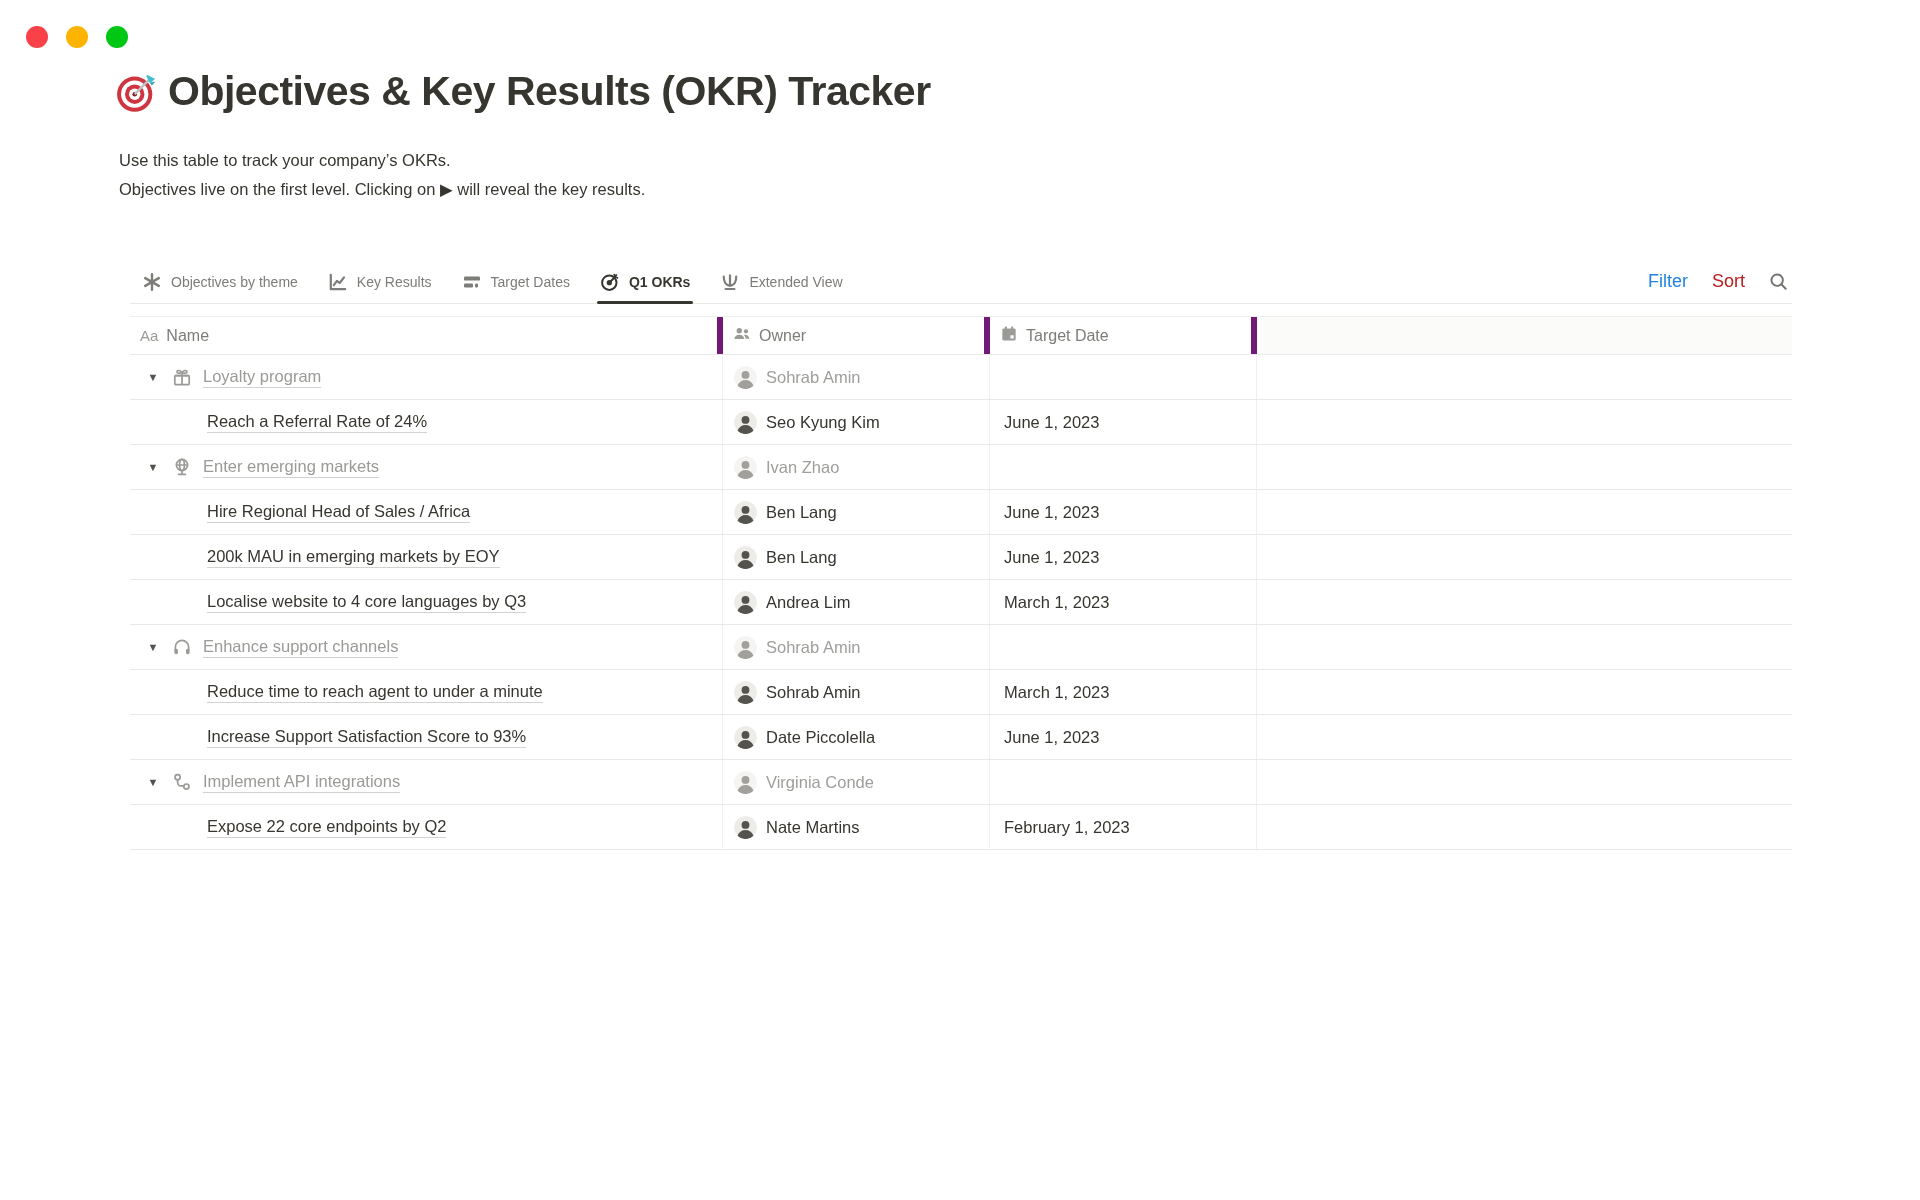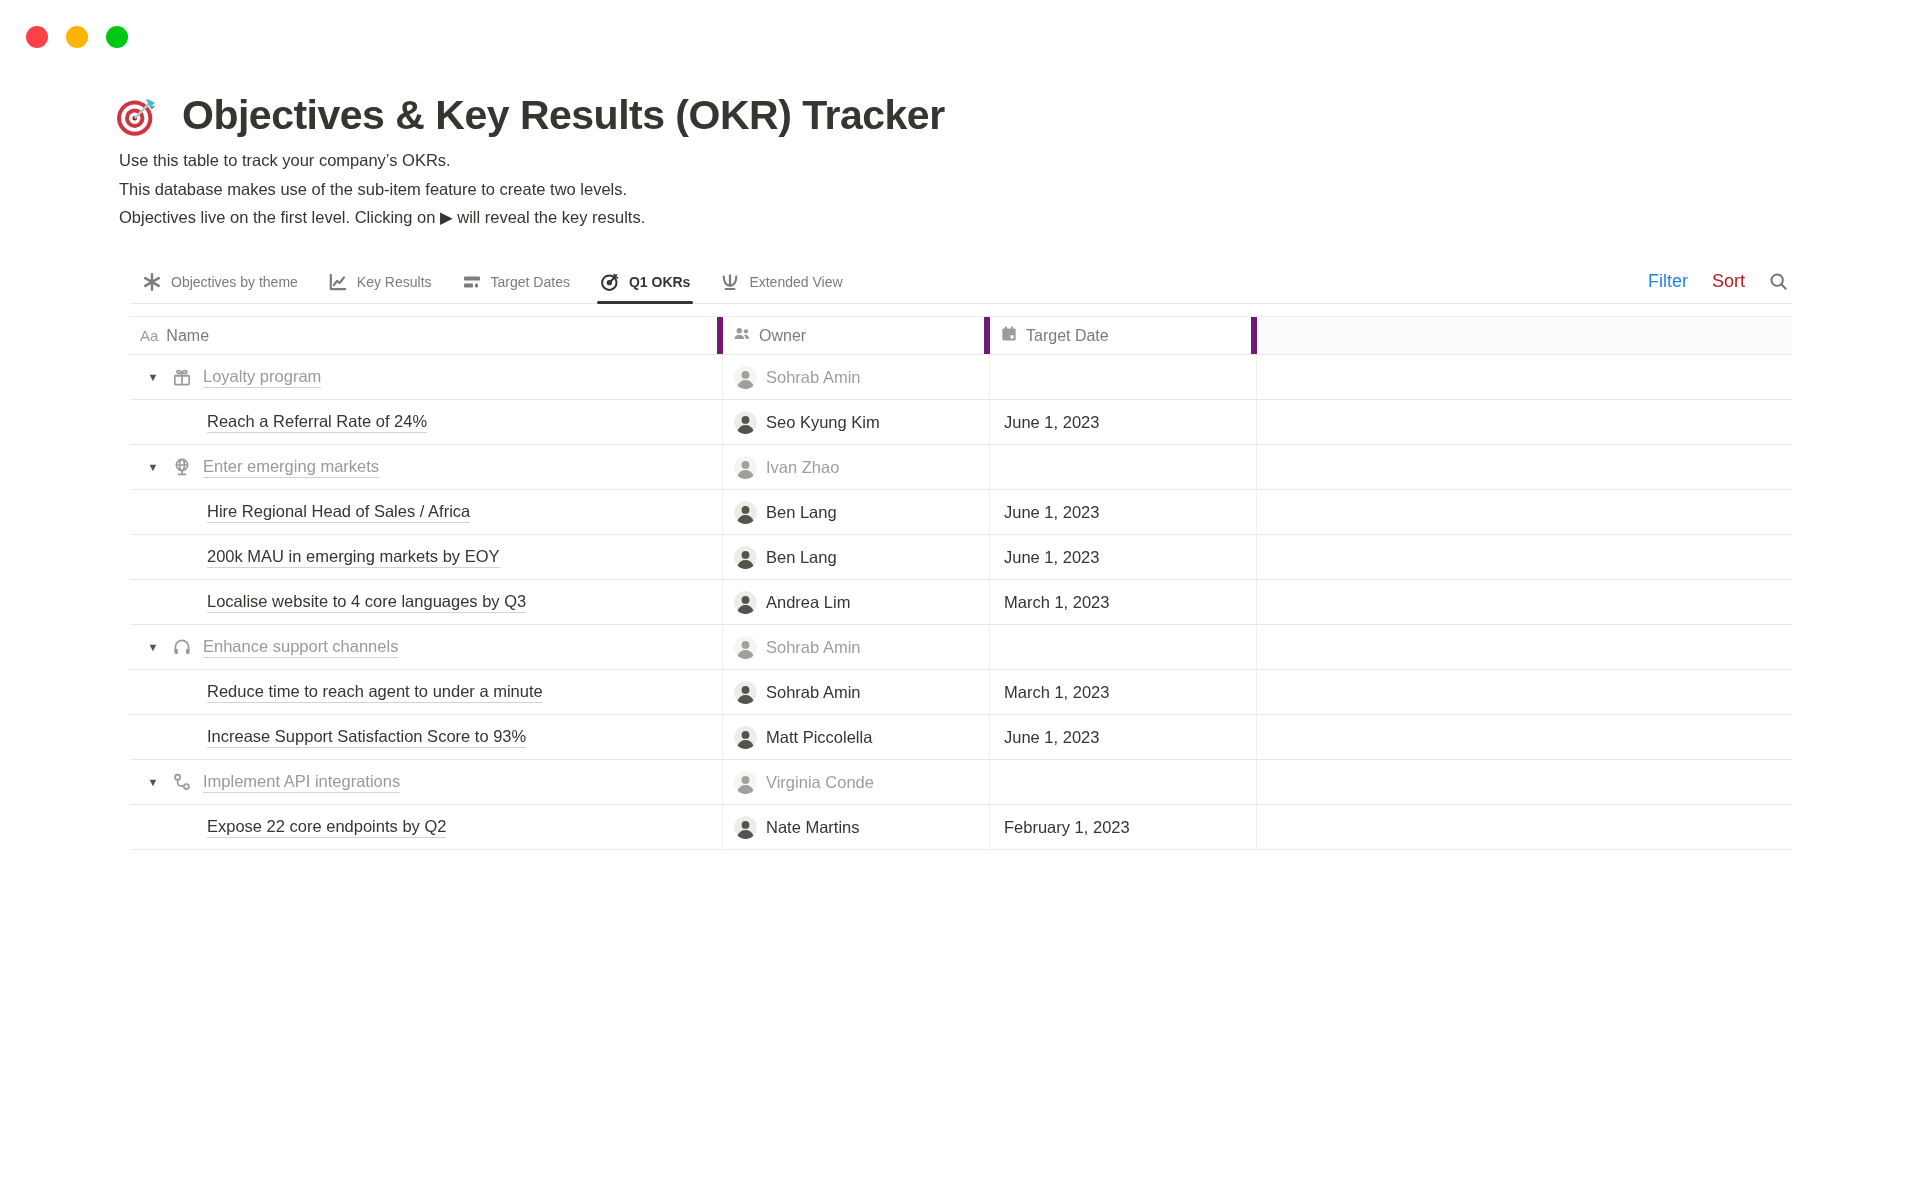--- a/index.html
+++ b/index.html
@@ -8,21 +8,21 @@
   body { position:relative; }
 
   
   .traffic-lights { position:absolute; left:26px; top:26px; display:flex; gap:18px; }
   .light { width:22px; height:22px; border-radius:50%; cursor:pointer; }
   .light.red { background:#FB4148; }
   .light.yellow { background:#FDB301; }
   .light.green { background:#00C714; }
 
   
-  .title-row { position:absolute; left:116px; top:92px; display:flex; align-items:center; gap:22px; }
+  .title-row { position:absolute; left:116px; top:68px; display:flex; align-items:center; gap:8px; }
   .page-icon svg { width:44px; height:44px; display:block; }
   .page-title { font-size:41px; font-weight:700; letter-spacing:-0.5px; color:#37352F; }
   .description { position:absolute; left:119px; top:146px; font-size:16.5px; line-height:28.5px; color:#37352F; }
 
   
   .view-bar { position:absolute; left:130px; top:260px; width:1662px; height:44px;
     display:flex; align-items:center; border-bottom:1px solid #E9E9E7; padding-left:12px; }
   .tab { display:flex; align-items:center; gap:9px; margin-right:30px; font-size:14px;
     font-weight:500; color:#7D7C78; position:relative; height:100%; cursor:pointer; white-space:nowrap; }
   .tab svg { width:20px; height:20px; display:block; }
@@ -84,21 +84,20 @@
       <line x1="17" y1="22" x2="30" y2="9" stroke="#BFC3C6" stroke-width="2.2"></line>
       <path d="M28.5 4.5l7 3.5-4.5 4.5-3.5-7z" fill="#45BECB"></path>
       <path d="M31 11.5l5-1-3.5 3.5-1.5-2.5z" fill="#2E9EAC"></path>
     </svg>
   </span>
   <h1 class="page-title">Objectives &amp; Key Results (OKR) Tracker</h1>
 </div>
 
 <div class="description">
   <div>Use this table to track your company’s OKRs.</div>
-  <div>This database makes use of the sub-item feature to create two levels.</div>
   <div>Objectives live on the first level. Clicking on ▶ will reveal the key results.</div>
 </div>
 
 <div class="view-bar">
   <div class="tab">
     <span>
         <svg viewBox="0 0 20 20" fill="none" stroke="currentColor" stroke-width="2.4" stroke-linecap="round">
           <path d="M10 2.2v15.6M3.2 6.1l13.6 7.8M16.8 6.1L3.2 13.9"></path>
         </svg>
       </span>
@@ -364,21 +363,21 @@
           <span class="name-text">Increase Support Satisfaction Score to 93%</span>
         </div>
         <div class="cell owner">
           <span class="avatar">
             <svg viewBox="0 0 24 24">
               <circle cx="12" cy="12" r="12" fill="#EDECE9"></circle>
               <circle cx="12" cy="9.3" r="4.1" fill="#55534E"></circle>
               <path d="M3.6 20.6c1.6-4.1 4.7-6.1 8.4-6.1s6.8 2 8.4 6.1A12 12 0 0112 24a12 12 0 01-8.4-3.4z" fill="#55534E"></path>
             </svg>
           </span>
-          <span class="owner-name">Matt Piccolella</span>
+          <span class="owner-name">Date Piccolella</span>
         </div>
         <div class="cell date">
           <span>June 1, 2023</span>
         </div>
         <div class="cell blank"></div>
       </div>
       <div class="t-row row-objective">
         <div class="cell name">
           <span class="toggle">▼</span>
           <span class="obj-icon">

